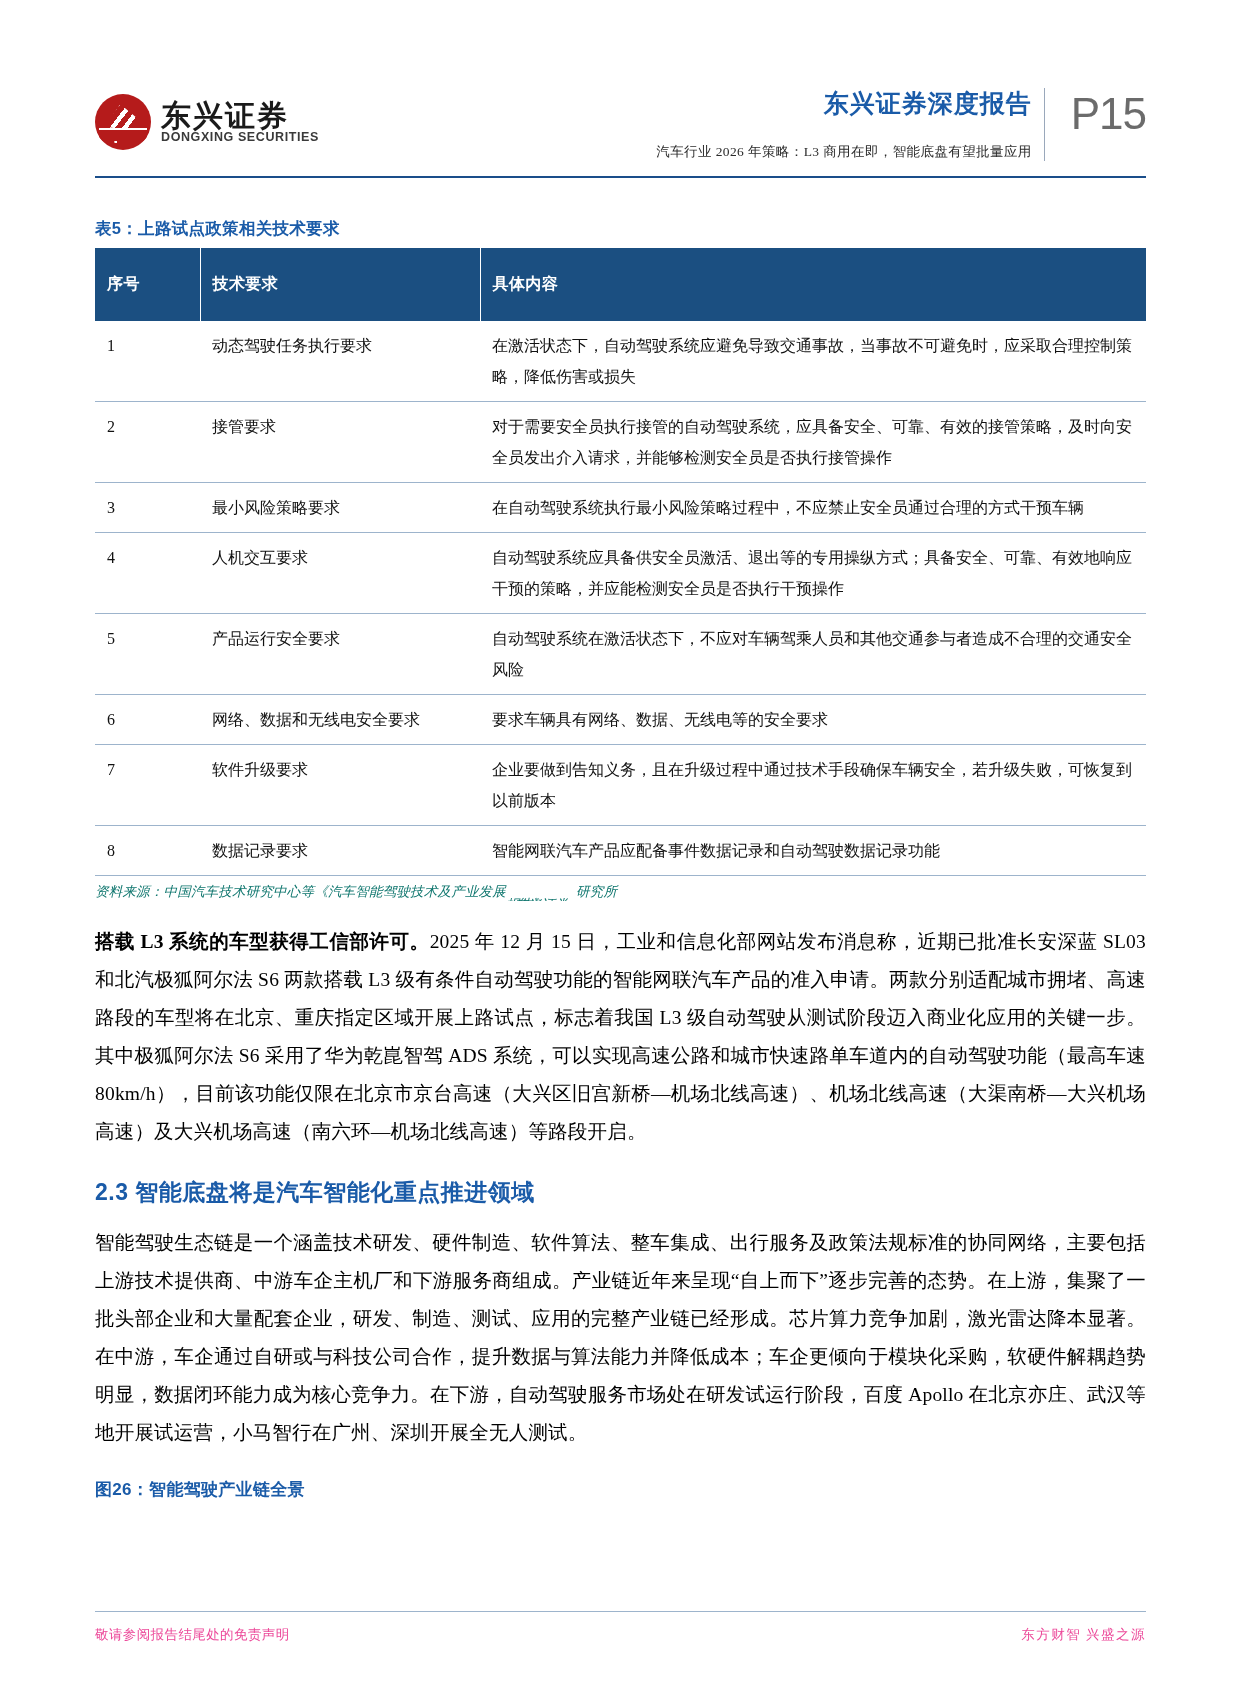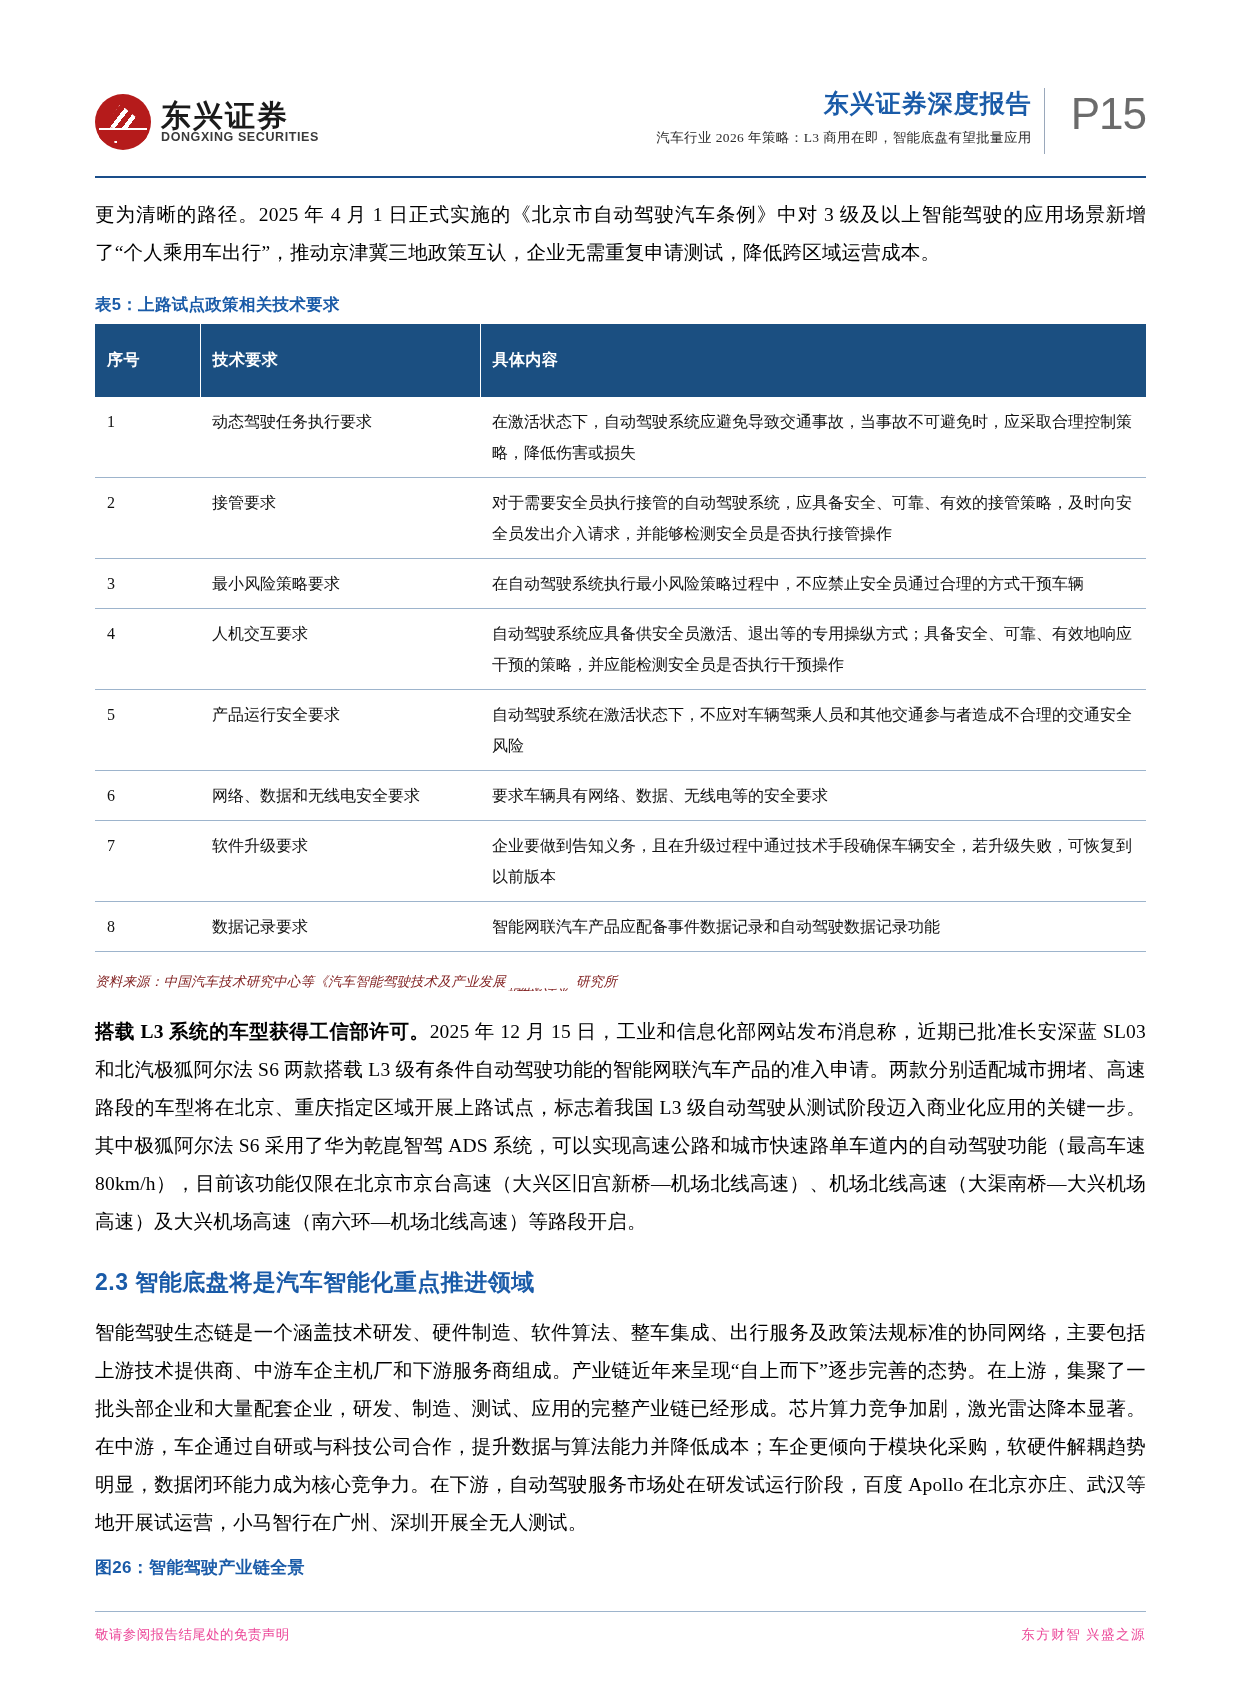--- a/index.html
+++ b/index.html
@@ -111,21 +111,21 @@
     font-family: "Liberation Sans", sans-serif;
     font-weight: bold;
     font-size: 25px;
     color: #1a5ba8;
     letter-spacing: 1px;
     line-height: 1.25;
   }
   .report-sub {
     font-size: 13.5px;
     color: #2b2b2b;
-    margin-top: 10px;
+    margin-top: 24px;
     letter-spacing: 0.4px;
     white-space: nowrap;
   }
   .page-no {
     font-family: "Liberation Sans", sans-serif;
     font-size: 44px;
     color: #6b6b6b;
     line-height: 1;
     padding-left: 14px;
     padding-top: 4px;
@@ -195,22 +195,22 @@
   .col-no   { width: 105px; }
   .col-req  { width: 280px; }
   .col-desc { width: auto; }
   td.cell-no { text-align: left; padding-left: 14px; }
   td.cell-req { padding-left: 30px; }
   td.cell-desc { padding-left: 14px; }
 
   .src-note {
     font-size: 13.5px;
     font-style: italic;
-    color: #7f1d1d;
-    margin-top: 21px;
+    color: #0f766e;
+    margin-top: 7px;
     letter-spacing: 0.2px;
     white-space: nowrap;
     overflow: hidden;
   }
   .src-note .overlap {
     display: inline-block;
     position: relative;
     width: 70px;
   }
   .src-note .overlap span {
@@ -229,21 +229,21 @@
     color: #1a5ba8;
     margin: 26px 0 16px 0;
     letter-spacing: 0.5px;
   }
 
   .fig-title {
     font-family: "Liberation Sans", sans-serif;
     font-weight: bold;
     font-size: 17px;
     color: #1a5ba8;
-    margin: 14px 0 0 0;
+    margin: 26px 0 0 0;
     letter-spacing: 0.3px;
   }
   .fig-placeholder {
     height: 170px;
   }
 
   
   .footer-rule {
     position: absolute;
     left: 95px;
@@ -288,21 +288,20 @@
         <div class="report-sub">汽车行业 2026 年策略：L3 商用在即，智能底盘有望批量应用</div>
       </div>
       <div class="page-no">P15</div>
     </div>
 
   </div>
   <div class="header-rule"></div>
 
   <div class="content">
 
-    <p class="body">更为清晰的路径。2025 年 4 月 1 日正式实施的《北京市自动驾驶汽车条例》中对 3 级及以上智能驾驶的应用场景新增了“个人乘用车出行”，推动京津冀三地政策互认，企业无需重复申请测试，降低跨区域运营成本。</p>
 
     <div class="tbl-title">表5：上路试点政策相关技术要求</div>
 
     <table class="data">
       <colgroup>
         <col class="col-no">
           <col class="col-req">
           <col class="col-desc">
       </colgroup>
       <thead>

